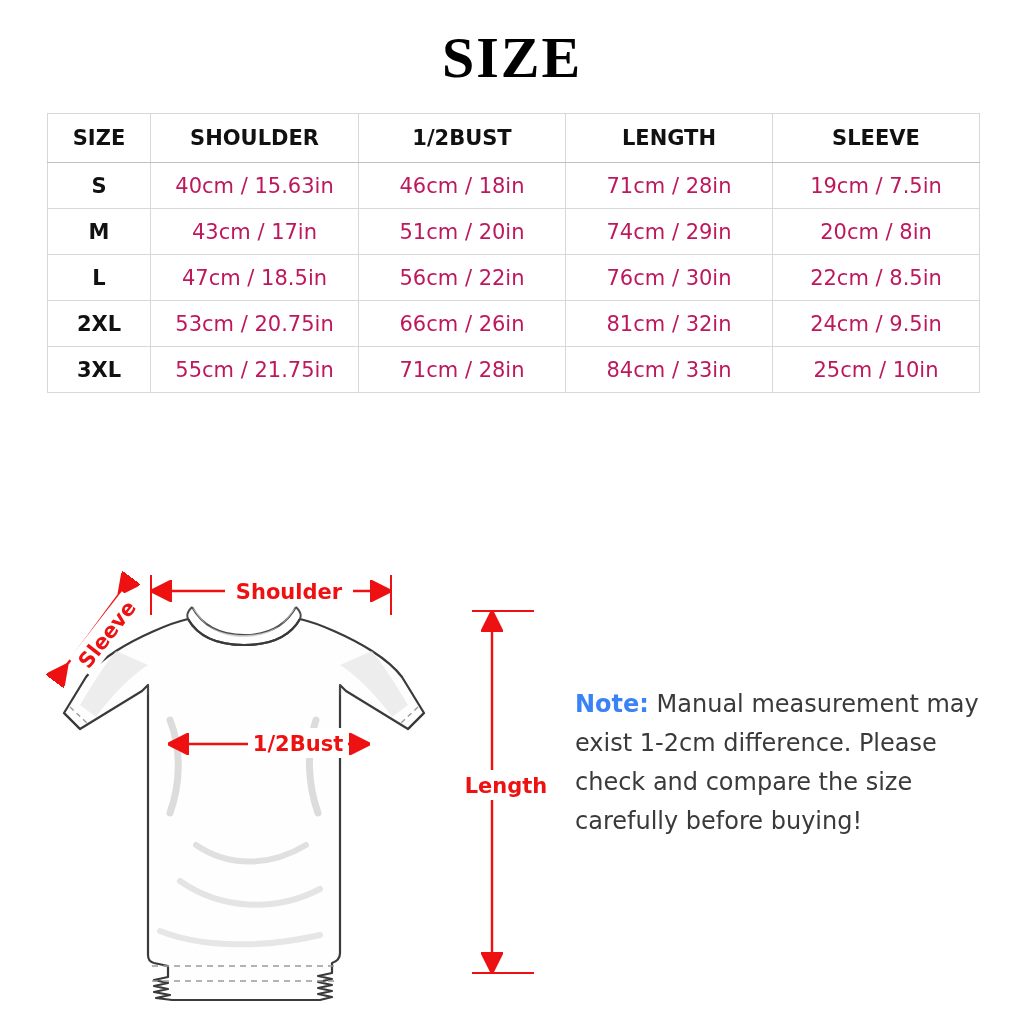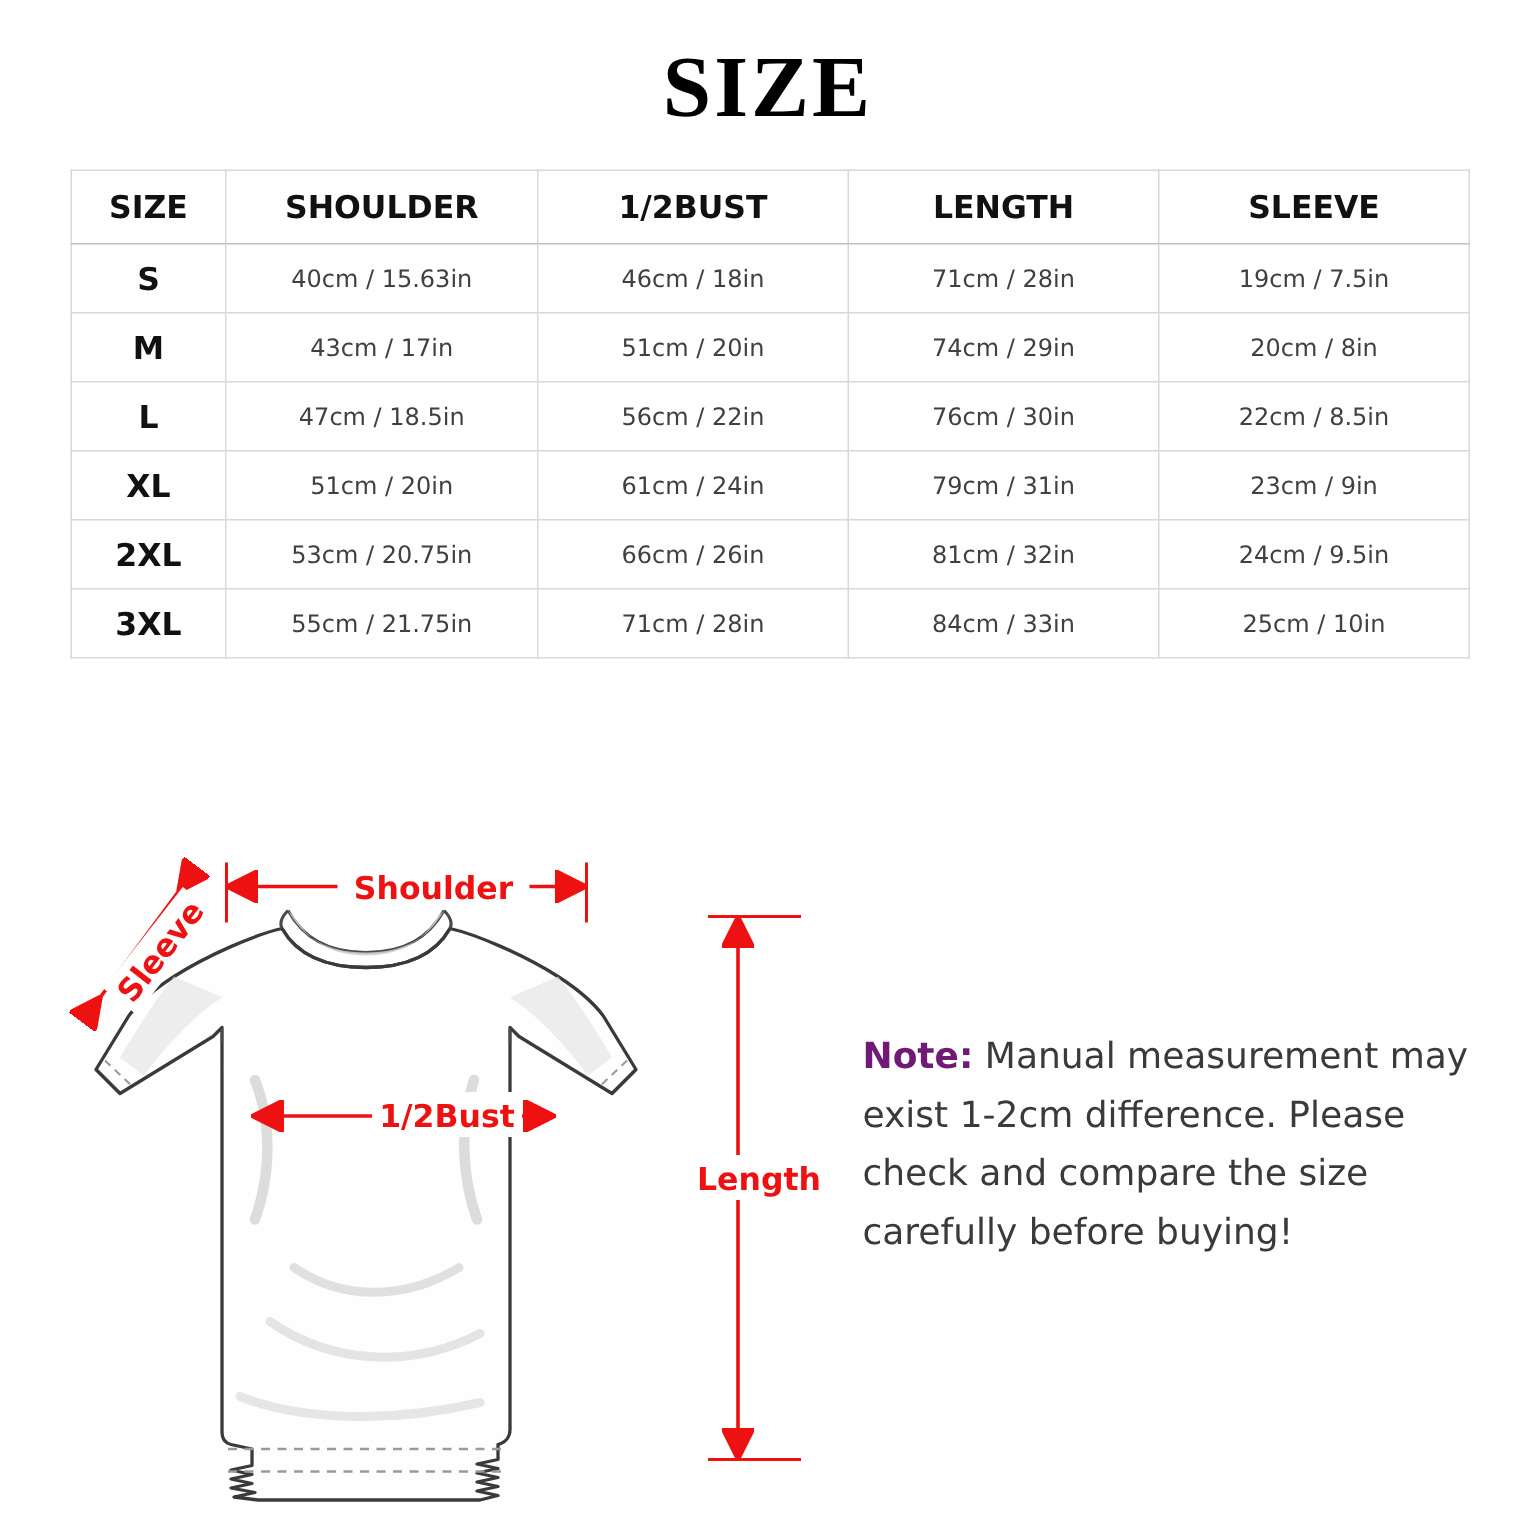--- a/index.html
+++ b/index.html
@@ -37,22 +37,22 @@
     left: 47px;
     width: 932px;
     border-collapse: collapse;
     table-layout: fixed;
   }
   .size-table td, .size-table th {
     border: 1px solid #d8d8d8;
     height: 45px;
     text-align: center;
     vertical-align: middle;
-    font-size: 16px;
-    color: #404040;
+    font-size: 21px;
+    color: #be185d;
     font-family: "DejaVu Sans", sans-serif;
     padding: 0 2px;
   }
   .size-table thead th {
     font-weight: 700;
     font-size: 21px;
     color: #111111;
     height: 48px;
     border-bottom: 1px solid #bfbfbf;
   }
@@ -86,21 +86,21 @@
     position: absolute;
     top: 140px;
     left: 575px;
     width: 420px;
     font-size: 24px;
     line-height: 1.62;
     color: #3a3a3a;
     font-family: "DejaVu Sans", sans-serif;
   }
   .note b {
-    color: #701a75;
+    color: #3b82f6;
     font-weight: 700;
   }
 </style>
 </head>
 <body>
 
 <div class="title">SIZE</div>
 
 <table class="size-table">
   <colgroup>
@@ -133,27 +133,20 @@
       <td>51cm / 20in</td>
       <td>74cm / 29in</td>
       <td>20cm / 8in</td>
     </tr>
     <tr>
       <td class="size-cell">L</td>
       <td>47cm / 18.5in</td>
       <td>56cm / 22in</td>
       <td>76cm / 30in</td>
       <td>22cm / 8.5in</td>
-    </tr>
-    <tr>
-      <td class="size-cell">XL</td>
-      <td>51cm / 20in</td>
-      <td>61cm / 24in</td>
-      <td>79cm / 31in</td>
-      <td>23cm / 9in</td>
     </tr>
     <tr>
       <td class="size-cell">2XL</td>
       <td>53cm / 20.75in</td>
       <td>66cm / 26in</td>
       <td>81cm / 32in</td>
       <td>24cm / 9.5in</td>
     </tr>
     <tr>
       <td class="size-cell">3XL</td>

